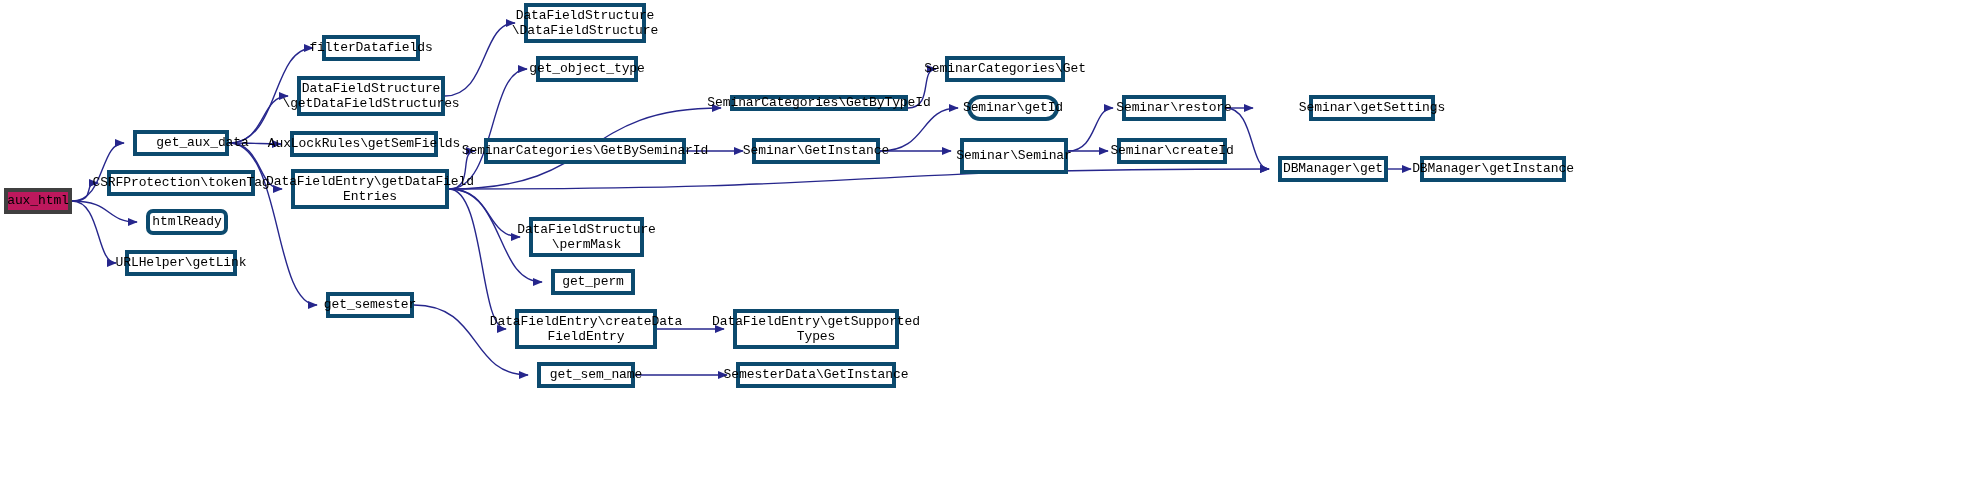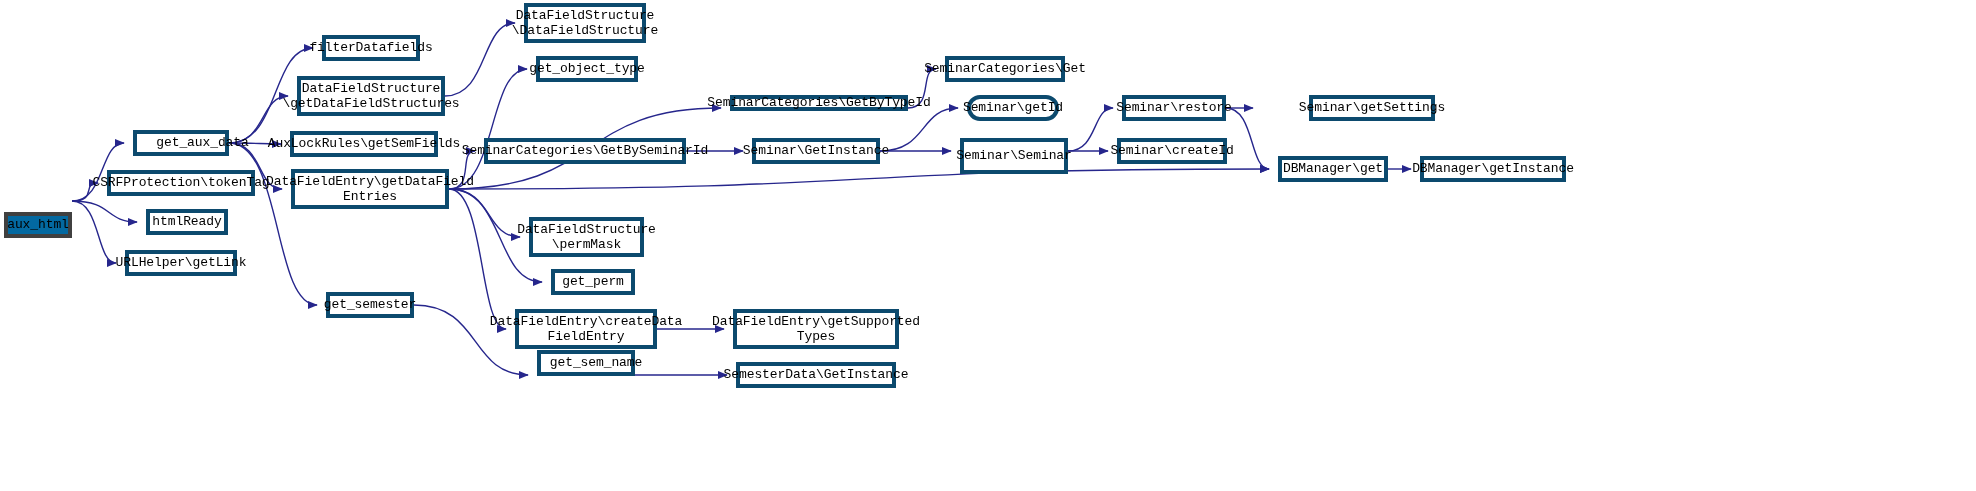--- a/index.html
+++ b/index.html
@@ -36,23 +36,22 @@
     display: flex;
     align-items: center;
     justify-content: center;
     text-align: center;
     white-space: pre-line;
     letter-spacing: -0.1px;
     z-index: 2;
     font-family: Liberation Mono, monospace;
   }
   .node.root {
-    background: #0369a1;
+    background: #be185d;
     border-color: #404040;
-    margin-top: 24px;
   }
 </style>
 </head>
 <body>
 
 <div id="graph">
   <svg id="edges" viewBox="0 0 1976 491">
     <defs>
       <marker id="arrow" markerWidth="10" markerHeight="8" refX="9.2" refY="4" orient="auto" markerUnits="userSpaceOnUse">
         <path d="M0,0 L10,4 L0,8 Z" fill="#26268c"></path>
@@ -87,39 +86,39 @@
         <path d="M1226,108 C1254.6,108 1249.4,169 1269,169" stroke="#26268c" marker-end="url(#arrow)"></path>
         <path d="M1388,169 C1414,169 1394,169 1411,169" stroke="#26268c" marker-end="url(#arrow)"></path>
         <path d="M657,329 C698.8,329 691.2,329 724,329" stroke="#26268c" marker-end="url(#arrow)"></path>
         <path d="M635,375 C690.55,375 680.45,375 727,375" stroke="#26268c" marker-end="url(#arrow)"></path>
       </g>
   </svg>
   <div id="node-layer">
       <div class="node root" style="left: 4px; top: 188px; width: 68px; height: 26px;">aux_html</div>
       <div class="node" style="left: 133px; top: 130px; width: 96px; height: 26px; padding-left: 43px;">get_aux_data</div>
       <div class="node" style="left: 107px; top: 170px; width: 148px; height: 26px;">CSRFProtection\tokenTag</div>
-      <div class="node" style="left: 146px; top: 209px; width: 82px; height: 26px;">htmlReady</div>
+      <div class="node" style="left: 146px; top: 209px; width: 82px; height: 26px; border-radius: 7px;">htmlReady</div>
       <div class="node" style="left: 125px; top: 250px; width: 112px; height: 26px;">URLHelper\getLink</div>
       <div class="node" style="left: 322px; top: 35px; width: 98px; height: 26px;">filterDatafields</div>
       <div class="node" style="left: 297px; top: 76px; width: 148px; height: 40px;">DataFieldStructure
 \getDataFieldStructures</div>
       <div class="node" style="left: 290px; top: 131px; width: 148px; height: 26px;">AuxLockRules\getSemFields</div>
       <div class="node" style="left: 291px; top: 169px; width: 158px; height: 40px;">DataFieldEntry\getDataField
 Entries</div>
       <div class="node" style="left: 326px; top: 292px; width: 88px; height: 26px;">get_semester</div>
       <div class="node" style="left: 524px; top: 3px; width: 122px; height: 40px;">DataFieldStructure
 \DataFieldStructure</div>
       <div class="node" style="left: 536px; top: 56px; width: 102px; height: 26px;">get_object_type</div>
       <div class="node" style="left: 484px; top: 138px; width: 202px; height: 26px;">SeminarCategories\GetBySeminarId</div>
       <div class="node" style="left: 529px; top: 217px; width: 115px; height: 40px;">DataFieldStructure
 \permMask</div>
       <div class="node" style="left: 551px; top: 269px; width: 84px; height: 26px;">get_perm</div>
       <div class="node" style="left: 515px; top: 309px; width: 142px; height: 40px;">DataFieldEntry\createData
 FieldEntry</div>
-      <div class="node" style="left: 537px; top: 350px; width: 98px; height: 26px; padding-left: 20px;">get_sem_name</div>
+      <div class="node" style="left: 537px; top: 362px; width: 98px; height: 26px; padding-left: 20px;">get_sem_name</div>
       <div class="node" style="left: 730px; top: 95px; width: 178px; height: 16px;">SeminarCategories\GetByTypeId</div>
       <div class="node" style="left: 752px; top: 138px; width: 128px; height: 26px;">Seminar\GetInstance</div>
       <div class="node" style="left: 733px; top: 309px; width: 166px; height: 40px;">DataFieldEntry\getSupported
 Types</div>
       <div class="node" style="left: 736px; top: 362px; width: 160px; height: 26px;">SemesterData\GetInstance</div>
       <div class="node" style="left: 945px; top: 56px; width: 120px; height: 26px;">SeminarCategories\Get</div>
       <div class="node" style="left: 967px; top: 95px; width: 92px; height: 26px; border-radius: 13px;">Seminar\getId</div>
       <div class="node" style="left: 960px; top: 138px; width: 108px; height: 36px;">Seminar\Seminar</div>
       <div class="node" style="left: 1122px; top: 95px; width: 104px; height: 26px;">Seminar\restore</div>
       <div class="node" style="left: 1117px; top: 138px; width: 110px; height: 26px;">Seminar\createId</div>

